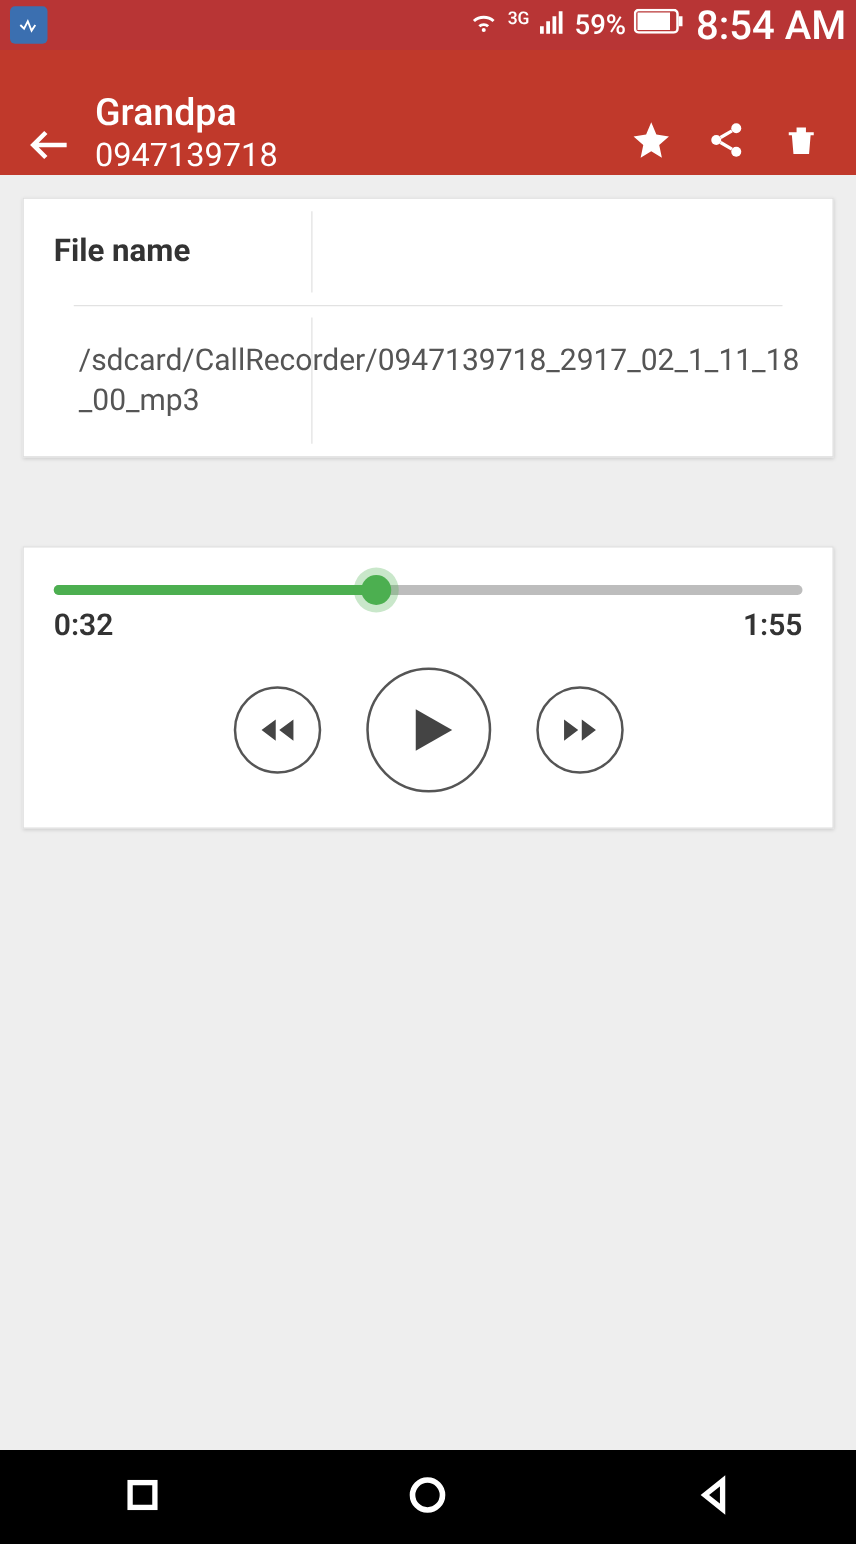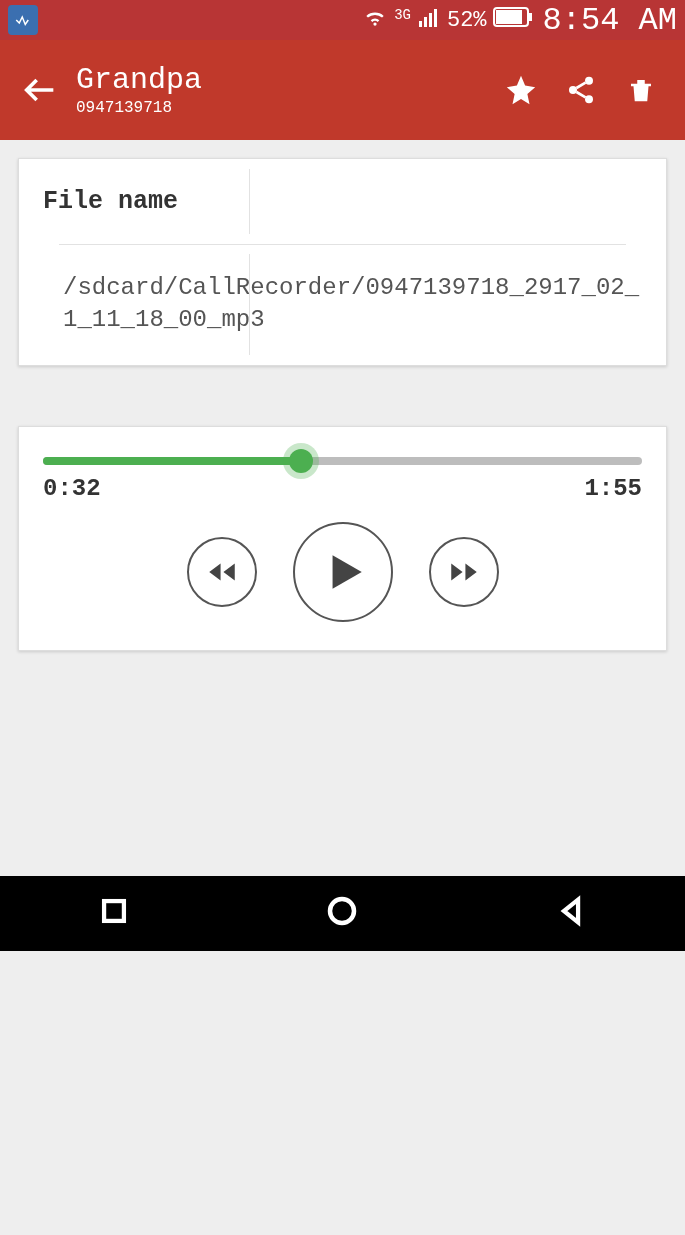--- a/index.html
+++ b/index.html
@@ -1,49 +1,49 @@
 <!DOCTYPE html>
 <html><head>
 <meta charset="utf-8">
 <style>
   * { box-sizing: border-box; margin: 0; padding: 0; }
   html, body { width: 685px; height: 1235px; font-family: Roboto, Arial, sans-serif; background: #eeeeee; overflow: hidden; }
-  .root { width: 685px; height: 951px; display: flex; flex-direction: column; position: relative; font-family: Liberation Mono, monospace; }
+  .root { width: 685px; height: 1235px; display: flex; flex-direction: column; position: relative; }
 
   
   .status-bar { height: 40px; background: #b83535; color: #fff; display: flex; align-items: center; padding: 0 8px; font-size: 22px; }
   .status-left { width: 30px; height: 30px; background: #3b6fb0; border-radius: 4px; display:flex; align-items:center; justify-content:center; }
   .status-right { margin-left: auto; display: flex; align-items: center; gap: 6px; }
   .status-right svg { fill: #fff; }
   .net-label { font-size: 14px; font-weight: 500; margin-bottom: 10px; }
   .batt-text { font-size: 22px; font-weight: 500; }
   .clock { font-size: 32px; font-weight: 500; margin-left: 4px; }
 
   
-  .app-bar { height: 100px; background: #c0392b; color: #fff; display: flex; align-items: center; padding: 0 16px; }
+  .app-bar { height: 100px; background: #c0392b; color: #fff; display: flex; align-items: flex-end; padding: 0 16px; }
   .back-btn { width: 48px; height: 48px; display: flex; align-items: center; justify-content: center; }
   .title-block { margin-left: 12px; display: flex; flex-direction: column; }
   .title-block .t1 { font-size: 30px; font-weight: 500; }
-  .title-block .t2 { font-size: 16px; font-weight: 400; margin-top: 2px; }
+  .title-block .t2 { font-size: 26px; font-weight: 400; margin-top: 2px; }
   .spacer { flex: 1; }
   .bar-icon { width: 56px; height: 56px; display: flex; align-items: center; justify-content: center; margin-left: 4px; }
 
   
   .content { flex: 1; padding: 18px; background: #eeeeee; display: flex; flex-direction: column; gap: 60px; }
 
   .card { background: #fff; border: 1px solid #ddd; box-shadow: 0 1px 3px rgba(0,0,0,.15); }
 
   .info-card { padding: 0; }
   .info-row { display: flex; padding: 28px 24px; position: relative; }
   .info-row + .info-row::before { content:""; position:absolute; top:0; left:40px; right:40px; height:1px; background:#e2e2e2; }
   .info-label { width: 190px; font-size: 25px; font-weight: 700; color: #333; }
   .info-value { flex: 1; font-size: 24px; color: #555; padding-left: 20px; word-break: break-word; line-height: 1.35; }
   .info-divider-vert { position:absolute; left:230px; top:10px; bottom:10px; width:1px; background:#e2e2e2; }
 
-  .player-card { padding: 24px 24px 28px 24px; }
+  .player-card { padding: 24px 24px 28px 24px; margin-top: 11px; }
   .track { position: relative; height: 8px; background: #bdbdbd; border-radius: 4px; margin: 6px 0 10px 0; }
   .track-fill { position: absolute; left:0; top:0; bottom:0; background: #4caf50; border-radius: 4px; }
   .track-thumb { position:absolute; width:24px; height:24px; background:#4caf50; border-radius:50%; top:50%; transform:translate(-50%,-50%); box-shadow:0 0 0 6px rgba(76,175,80,.3); }
   .times { display:flex; justify-content:space-between; font-size:24px; font-weight:600; color:#333; margin-top:6px; }
   .controls { display:flex; justify-content:center; align-items:center; gap:36px; margin-top:20px; }
   .ctrl-btn { border:2px solid #555; border-radius:50%; display:flex; align-items:center; justify-content:center; background:#fff; }
   .ctrl-small { width:70px; height:70px; }
   .ctrl-large { width:100px; height:100px; }
 
   
@@ -68,21 +68,21 @@
     </span>
     <span class="net-label">3G</span>
     <span>
       <svg width="24" height="24" viewBox="0 0 24 24">
             <rect x="2" y="16" width="3" height="6"></rect>
             <rect x="7" y="12" width="3" height="10"></rect>
             <rect x="12" y="8" width="3" height="14"></rect>
             <rect x="17" y="4" width="3" height="18"></rect>
           </svg>
     </span>
-    <span class="batt-text">52%</span>
+    <span class="batt-text">59%</span>
     <span>
       <svg width="40" height="20" viewBox="0 0 40 20">
             <rect x="1" y="1" width="34" height="18" rx="3" fill="none" stroke="#fff" stroke-width="2"></rect>
             <rect x="36" y="6" width="3" height="8" fill="#fff"></rect>
             <rect x="3" y="3" width="26" height="14" fill="#fff"></rect>
           </svg>
     </span>
     <span class="clock">8:54 AM</span>
   </div>
 </div>

